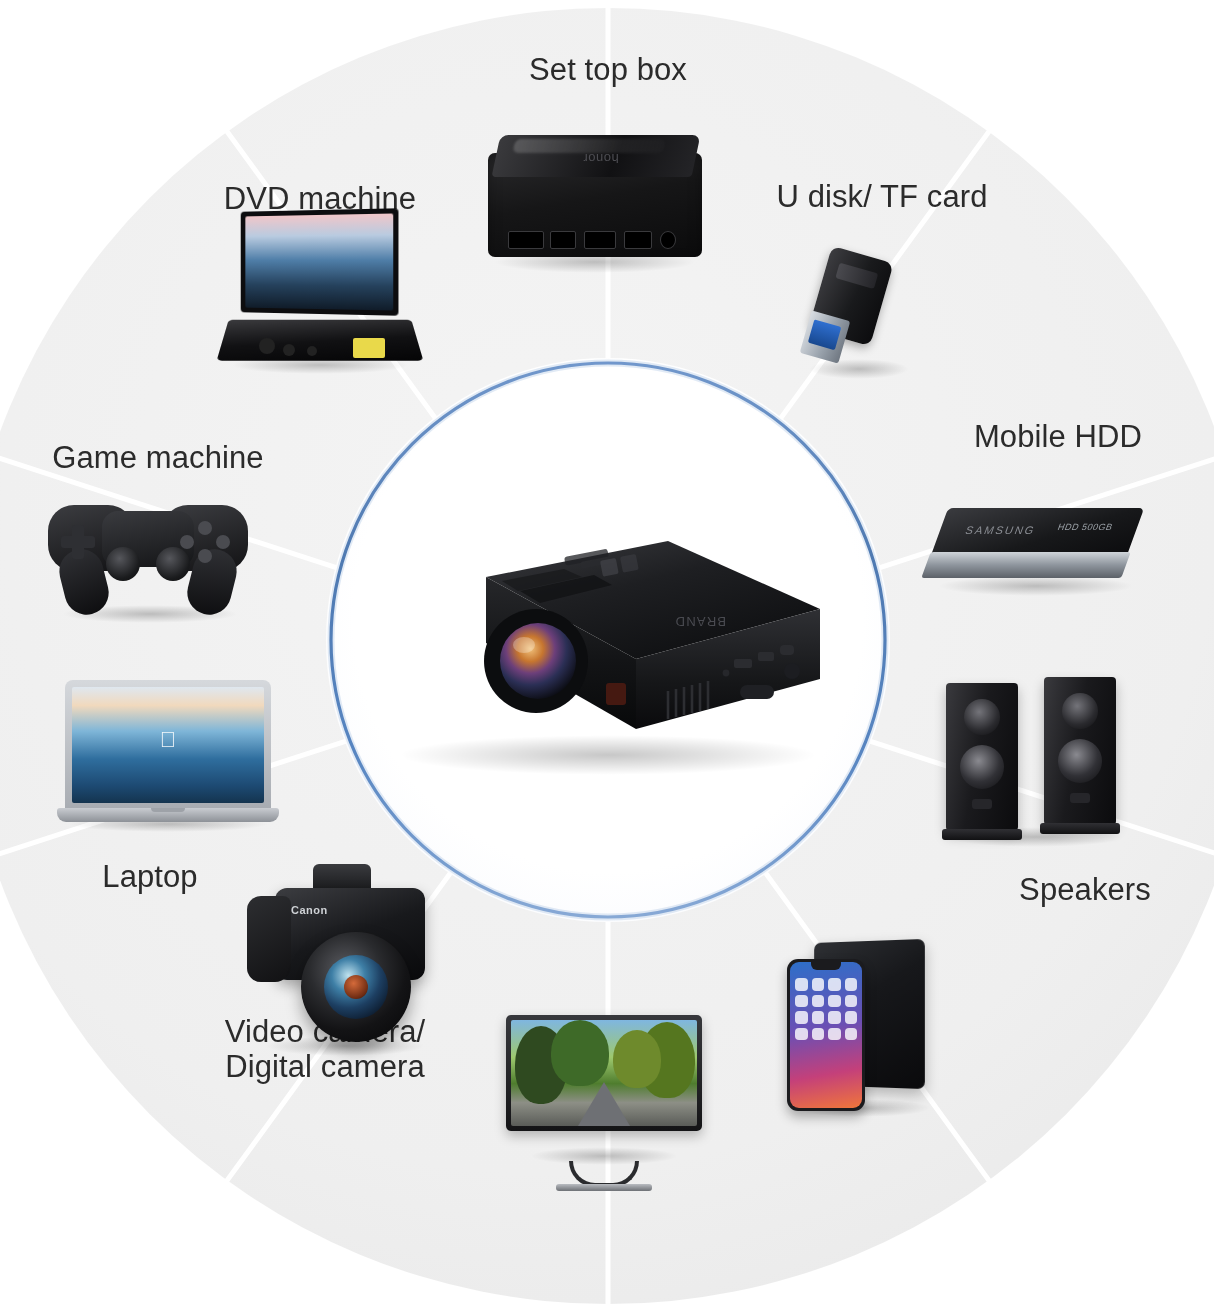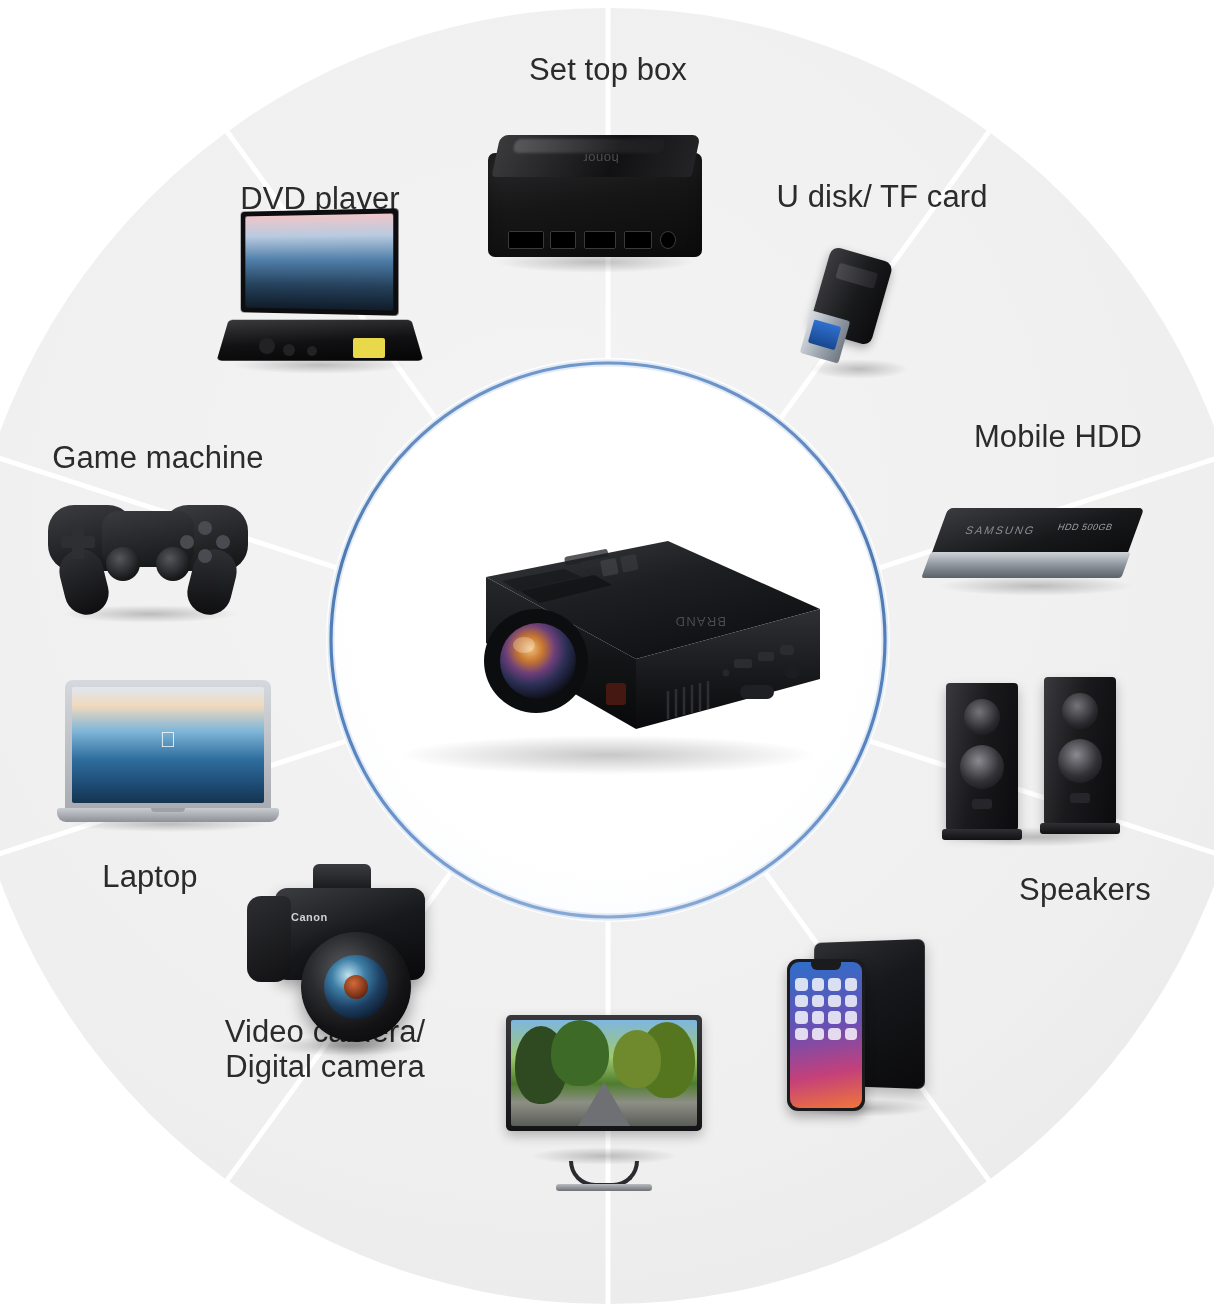--- a/index.html
+++ b/index.html
@@ -120,21 +120,21 @@
   .cam-pent{position:absolute;left:66px;top:-14px;width:58px;height:26px;border-radius:6px 6px 0 0;
     background:linear-gradient(180deg,#3a3b3f,#1a1b1d);}
   .cam-lens{position:absolute;left:54px;top:54px;width:110px;height:110px;border-radius:50%;
     background:radial-gradient(circle at 40% 34%,#5a5b60 0%,#2a2b2e 36%,#131315 62%,#050506 100%);
     box-shadow:0 8px 16px rgba(0,0,0,.35);}
   .cam-glass{position:absolute;left:50%;top:50%;transform:translate(-50%,-50%);
     width:64px;height:64px;border-radius:50%;
     background:radial-gradient(circle at 38% 32%,#bfe2ef 0%,#3e7fa6 28%,#1d3f62 55%,#0a1626 85%);}
   .cam-red{position:absolute;left:50%;top:50%;transform:translate(-50%,-50%);width:24px;height:24px;
     border-radius:50%;background:radial-gradient(circle at 40% 35%,#d46a3a,#6e2b12 70%,#190a04);}
-  .cam-brand{position:absolute;left:44px;top:26px;color:#cfd2d6;font-size:11px;letter-spacing:.5px;font-weight:700;margin-top:7px;}
+  .cam-brand{position:absolute;left:44px;top:26px;color:#cfd2d6;font-size:11px;letter-spacing:.5px;font-weight:700;}
 
   
   .lap-lid{position:absolute;left:8px;top:0;width:206px;height:132px;border-radius:8px 8px 3px 3px;
     background:linear-gradient(180deg,#d5d8dc,#a7abb1);padding:7px 7px 9px 7px;box-sizing:border-box;}
   .lap-scr{width:100%;height:100%;border-radius:2px;overflow:hidden;position:relative;
     background:linear-gradient(180deg,#dfe7ef 0%,#f1d9bd 16%,#7fb6d8 38%,#2f6e9e 62%,#1d4a73 85%,#14344f 100%);}
   .lap-apple{position:absolute;left:50%;top:46%;transform:translate(-50%,-50%);color:#ffffff;font-size:22px;opacity:.92;}
   .lap-base{position:absolute;left:0;top:128px;width:222px;height:14px;border-radius:3px 3px 9px 9px;
     background:linear-gradient(180deg,#c9ccd1,#8d9197);}
   .lap-notch{position:absolute;left:50%;transform:translateX(-50%);top:128px;width:34px;height:4px;
@@ -200,21 +200,21 @@
   </svg>
 
   <div class="label" style="left:608px;top:70px;">Set top box</div>
   <div class="label" style="left:882px;top:197px;">U disk/ TF card</div>
   <div class="label" style="left:1058px;top:437px;">Mobile HDD</div>
   <div class="label" style="left:1085px;top:890px;">Speakers</div>
   <div class="label" style="left:325px;top:1050px;">Video camera/
 Digital camera</div>
   <div class="label" style="left:150px;top:877px;">Laptop</div>
   <div class="label" style="left:158px;top:458px;">Game machine</div>
-  <div class="label" style="left:320px;top:199px;">DVD player</div>
+  <div class="label" style="left:320px;top:199px;">DVD machine</div>
 
   <div class="dev" style="left:595px;top:200px;width:214px;height:130px;">
     <div class="shadow" style="left:6px;top:116px;width:202px;height:22px;"></div>
     <div class="stb-body"></div>
     <div class="stb-top"></div>
     <div class="stb-gloss"></div>
     <div class="stb-brand">honor</div>
     <div class="stb-port" style="left:20px;width:34px;height:16px;"></div>
     <div class="stb-port" style="left:62px;width:24px;height:16px;"></div>
     <div class="stb-port" style="left:96px;width:30px;height:16px;"></div>

